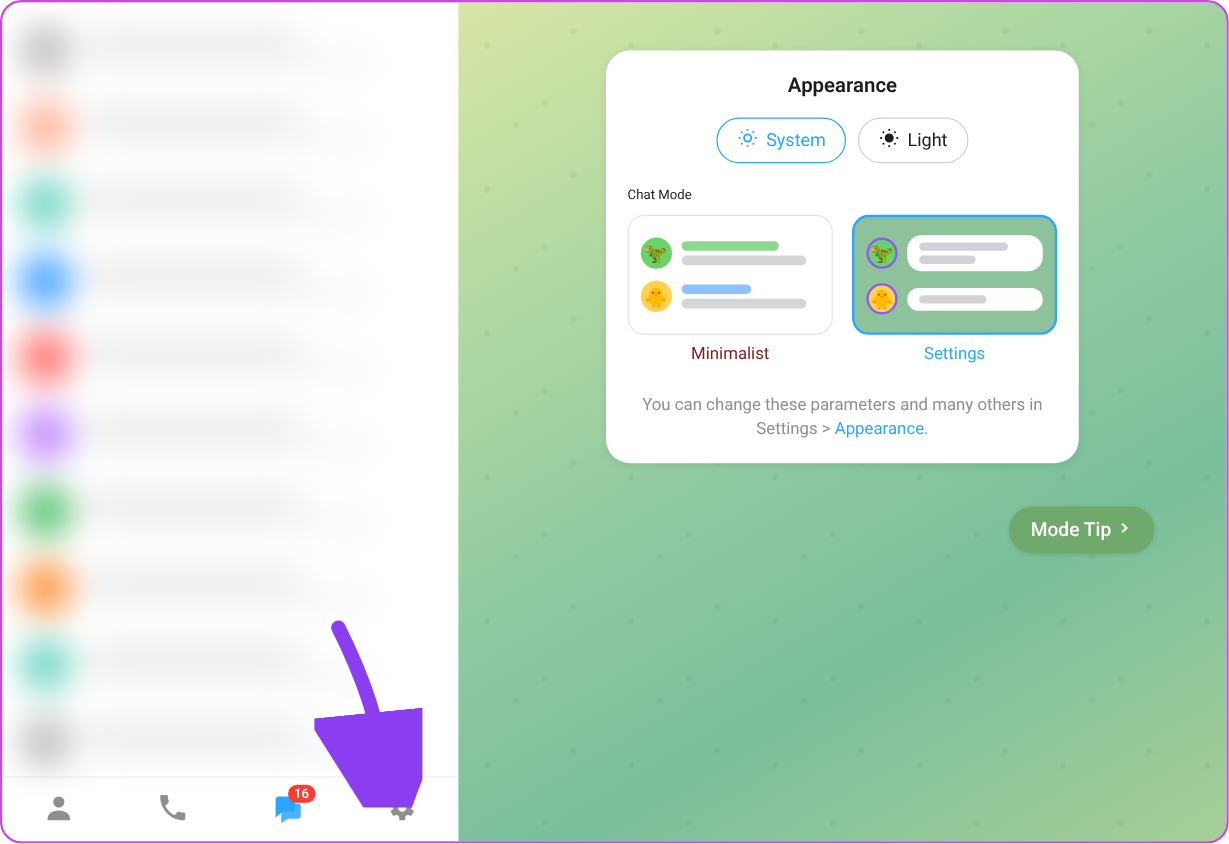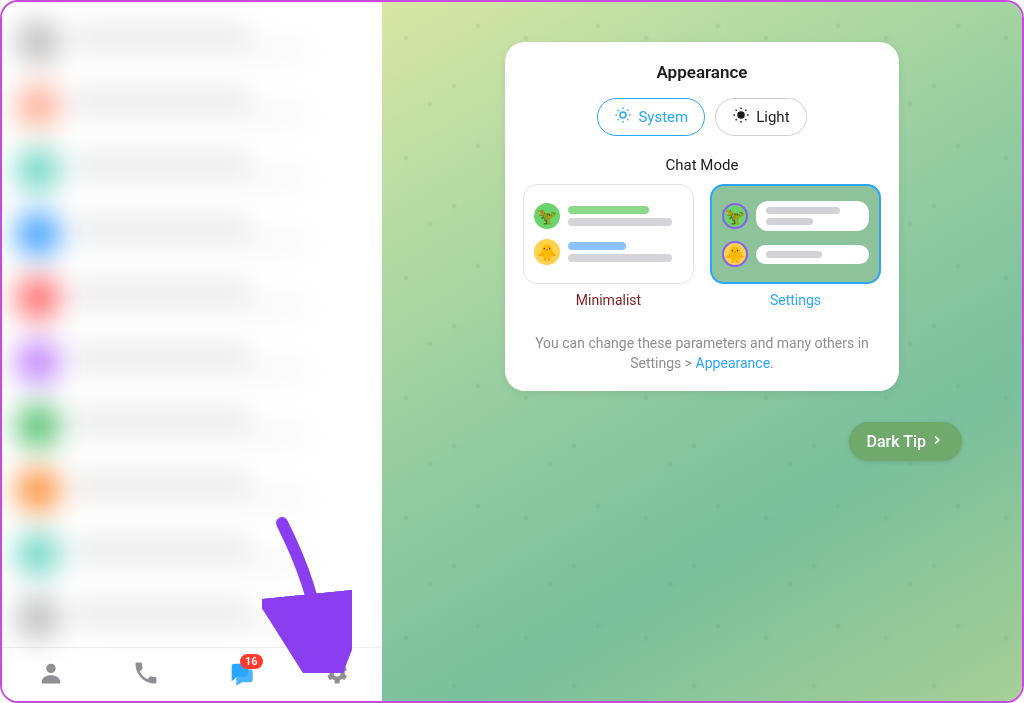--- a/index.html
+++ b/index.html
@@ -59,21 +59,21 @@
     height: 54px;
     display: flex;
     align-items: center;
     justify-content: space-around;
     border-top: 1px solid #eee;
     background: #fff;
   }
   .nav-icon {
     position: relative;
     width: 30px; height: 30px;
-    display: flex; align-items: center; justify-content: flex-end;
+    display: flex; align-items: center; justify-content: flex-start;
     color: #8e8e93;
     text-decoration: underline;
   }
   .nav-icon svg { width: 28px; height: 28px; }
   .nav-chats svg { color: #2aa6ff; }
   .badge {
     position: absolute;
     top: -6px; right: -8px;
     background: #ff3b30;
     color: #fff;
@@ -146,22 +146,22 @@
     color: #1c1c1e;
     background: #fff;
   }
   .theme-btn.active {
     border-color: #2aa6ff;
     color: #2aa6ff;
   }
   .theme-btn svg { width: 18px; height: 18px; }
 
   .sub-title {
-    text-align: center;
-    font-size: 15px;
+    text-align: left;
+    font-size: 11px;
     color: #1c1c1e;
     margin-bottom: 10px;
   }
   .mode-row {
     display: flex;
     gap: 16px;
     margin-bottom: 8px;
   }
   .mode-option {
     flex: 1;
@@ -427,21 +427,21 @@
           <div class="mode-label active">Settings</div>
         </div>
       </div>
 
       <div class="footer-note">
         <span>You can change these parameters and many others in Settings &gt; </span><span class="link">Appearance</span><span>.</span>
       </div>
     </div>
 
     <div class="next-tip">
-      <span>Dark Tip</span>
+      <span>Mode Tip</span>
       <span>
         <svg viewBox="0 0 24 24" fill="none" stroke="currentColor" stroke-width="3">
             <path d="M9 6l6 6-6 6"></path>
           </svg>
       </span>
     </div>
   </div>
 </div>
 
 </body></html>

